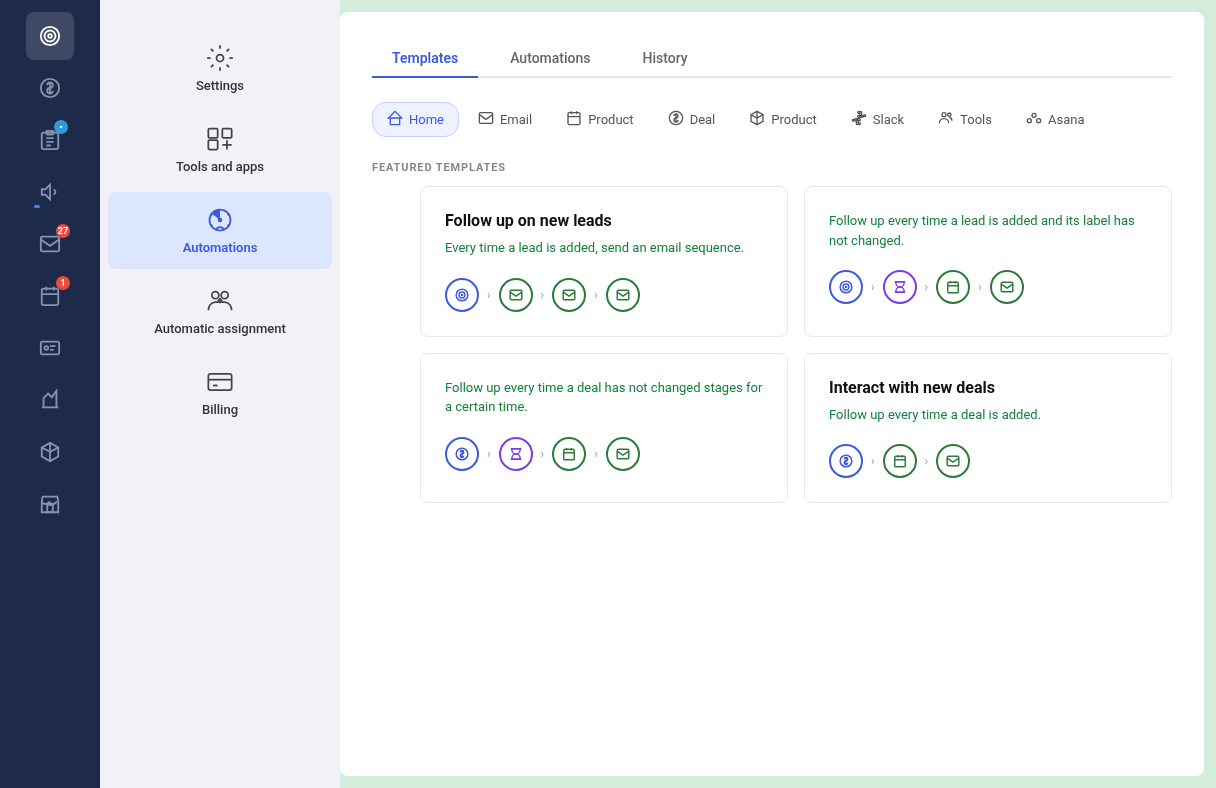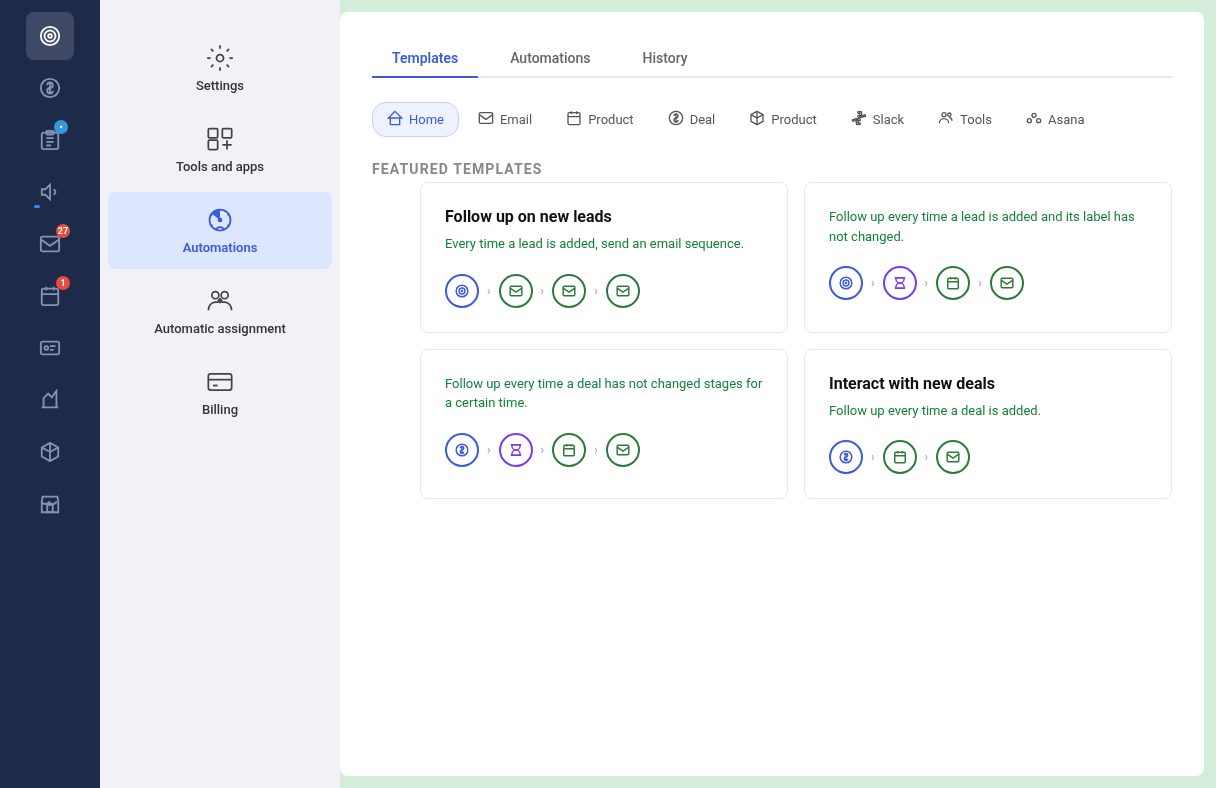--- a/index.html
+++ b/index.html
@@ -191,26 +191,26 @@
       border: 1px solid transparent;
     }
     .cat-tab.active {
       background: #eef2ff;
       color: #3b5bdb;
       border-color: #c5d0fa;
     }
 
     
     .section-label {
-      font-size: 14px;
+      font-size: 11px;
       font-weight: 700;
       color: #888;
       letter-spacing: 0.08em;
       text-transform: uppercase;
-      margin-bottom: 5px;
+      margin-bottom: 12px;
     }
 
     
     .cards-grid {
       display: grid;
       grid-template-columns: 1fr 1fr;
       gap: 16px;
       padding-left: 48px;
     }
     .template-card {

